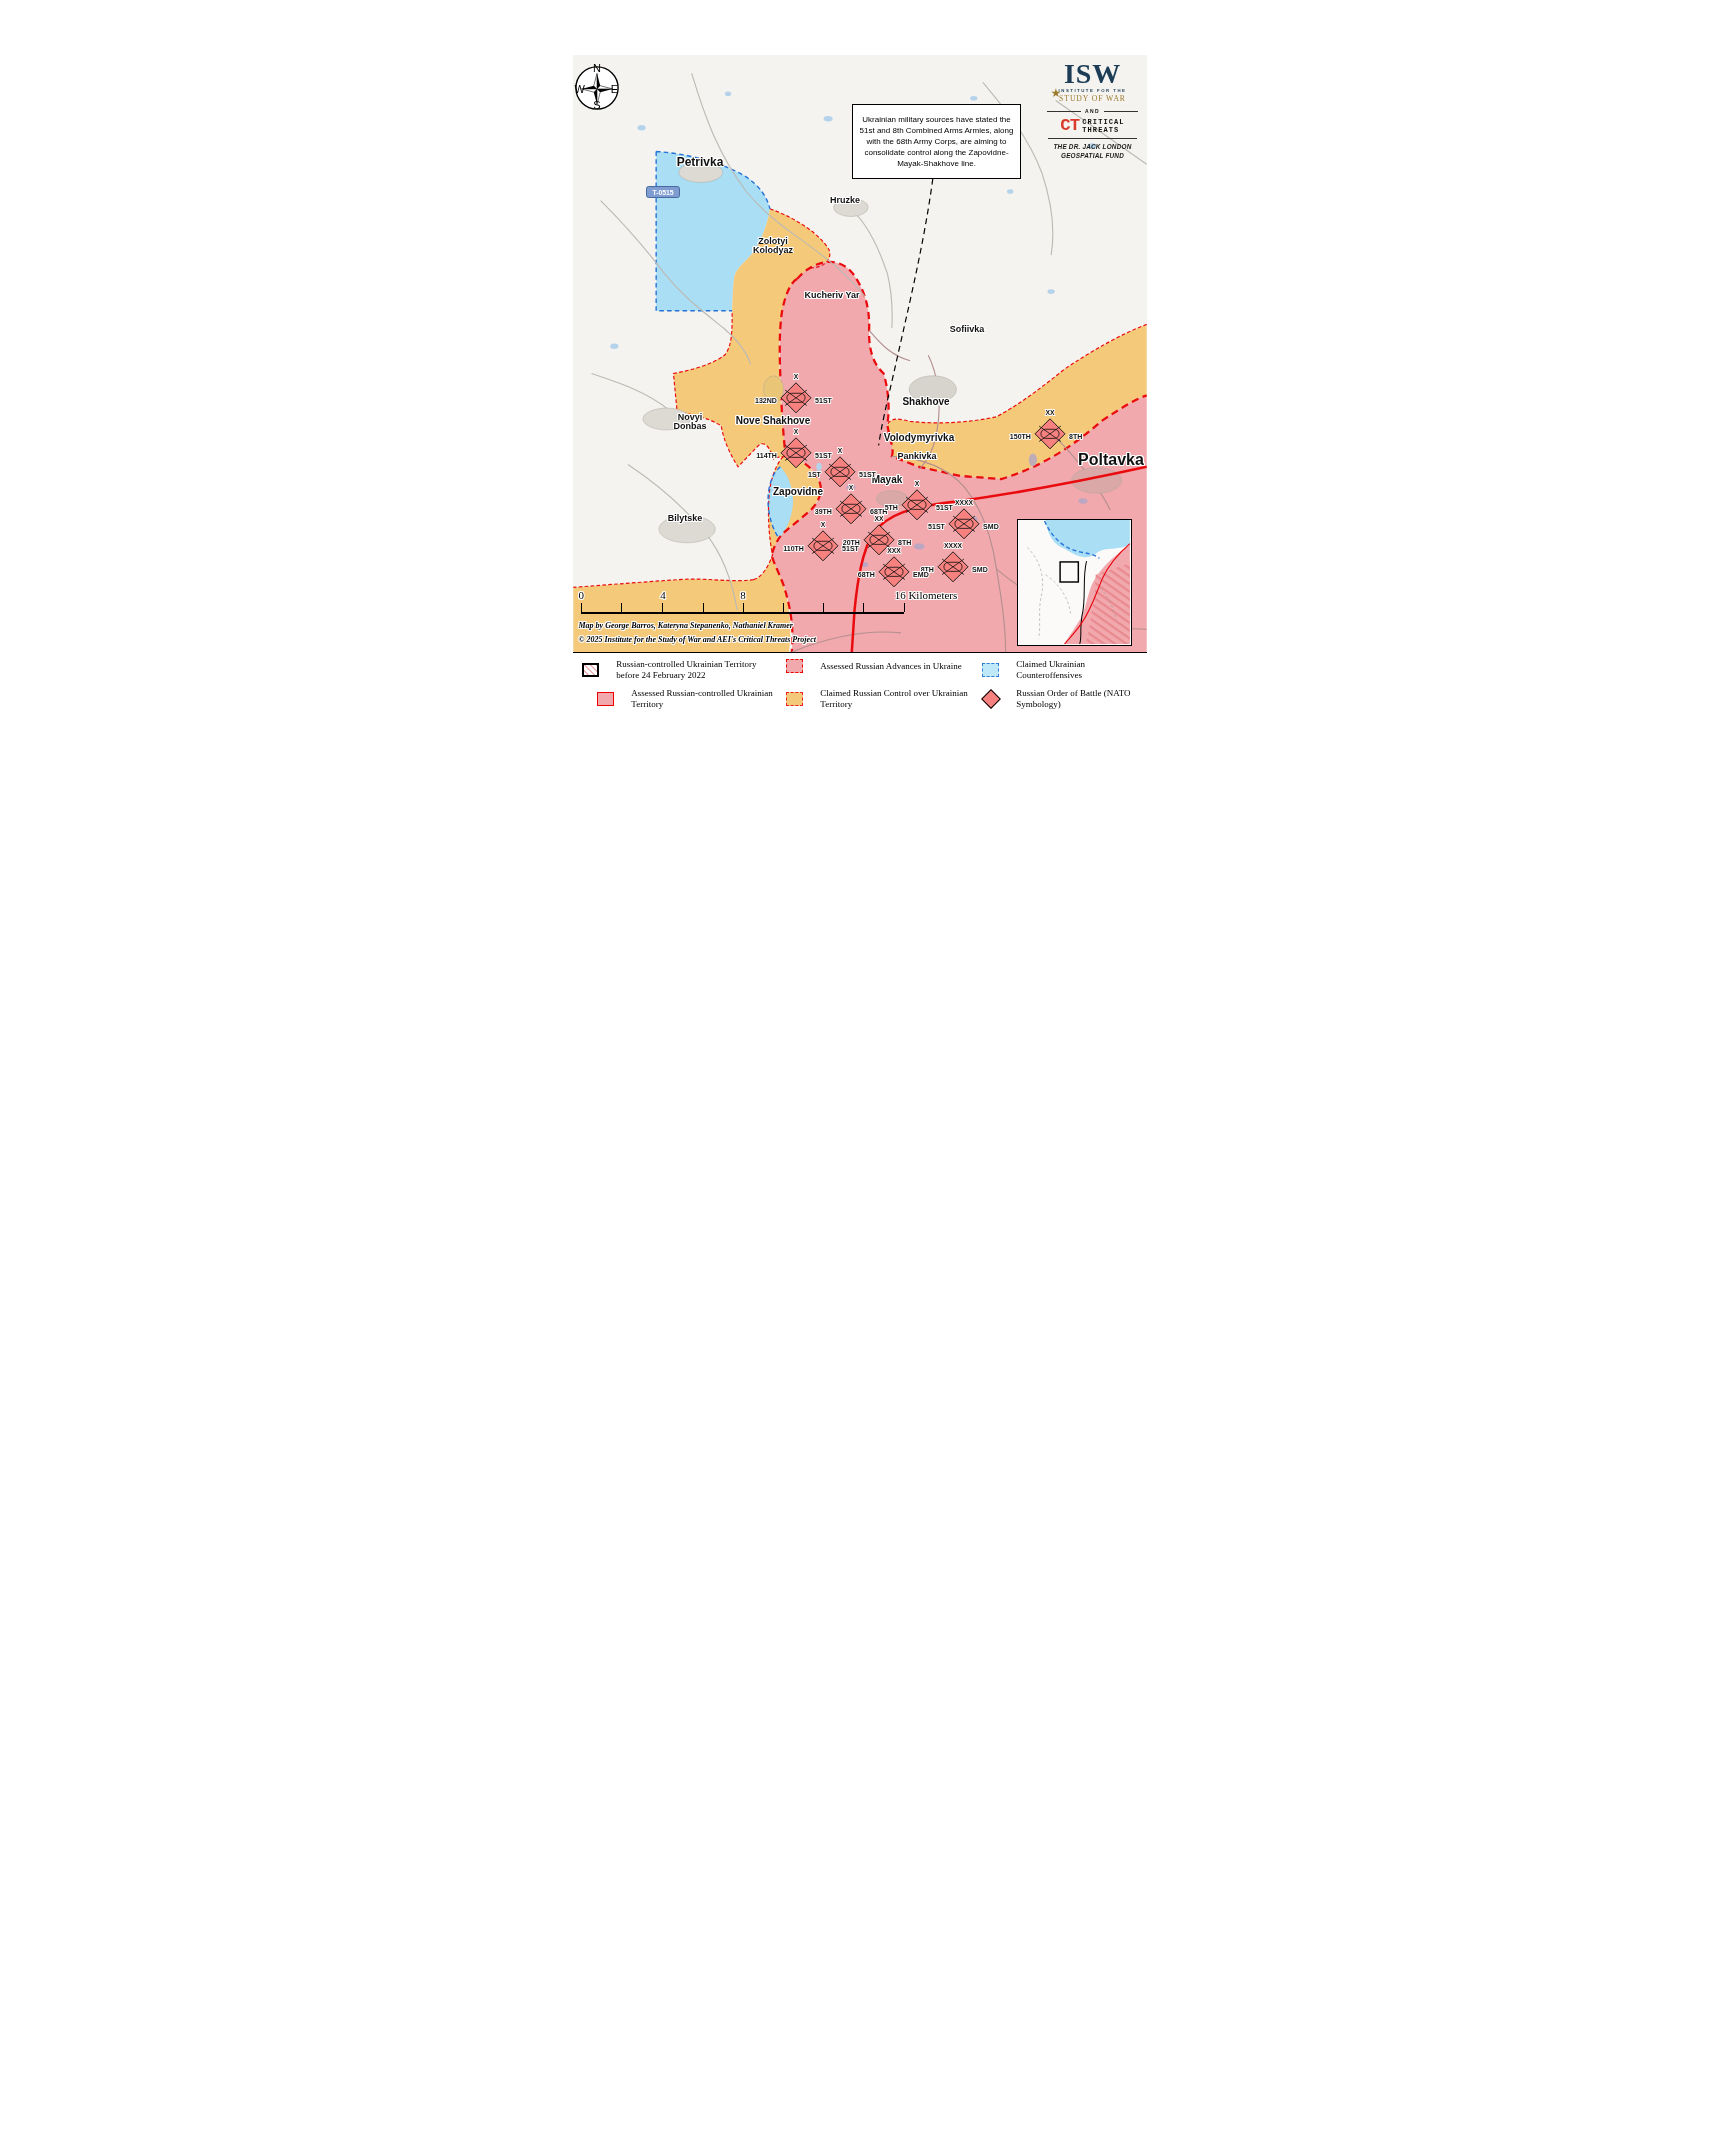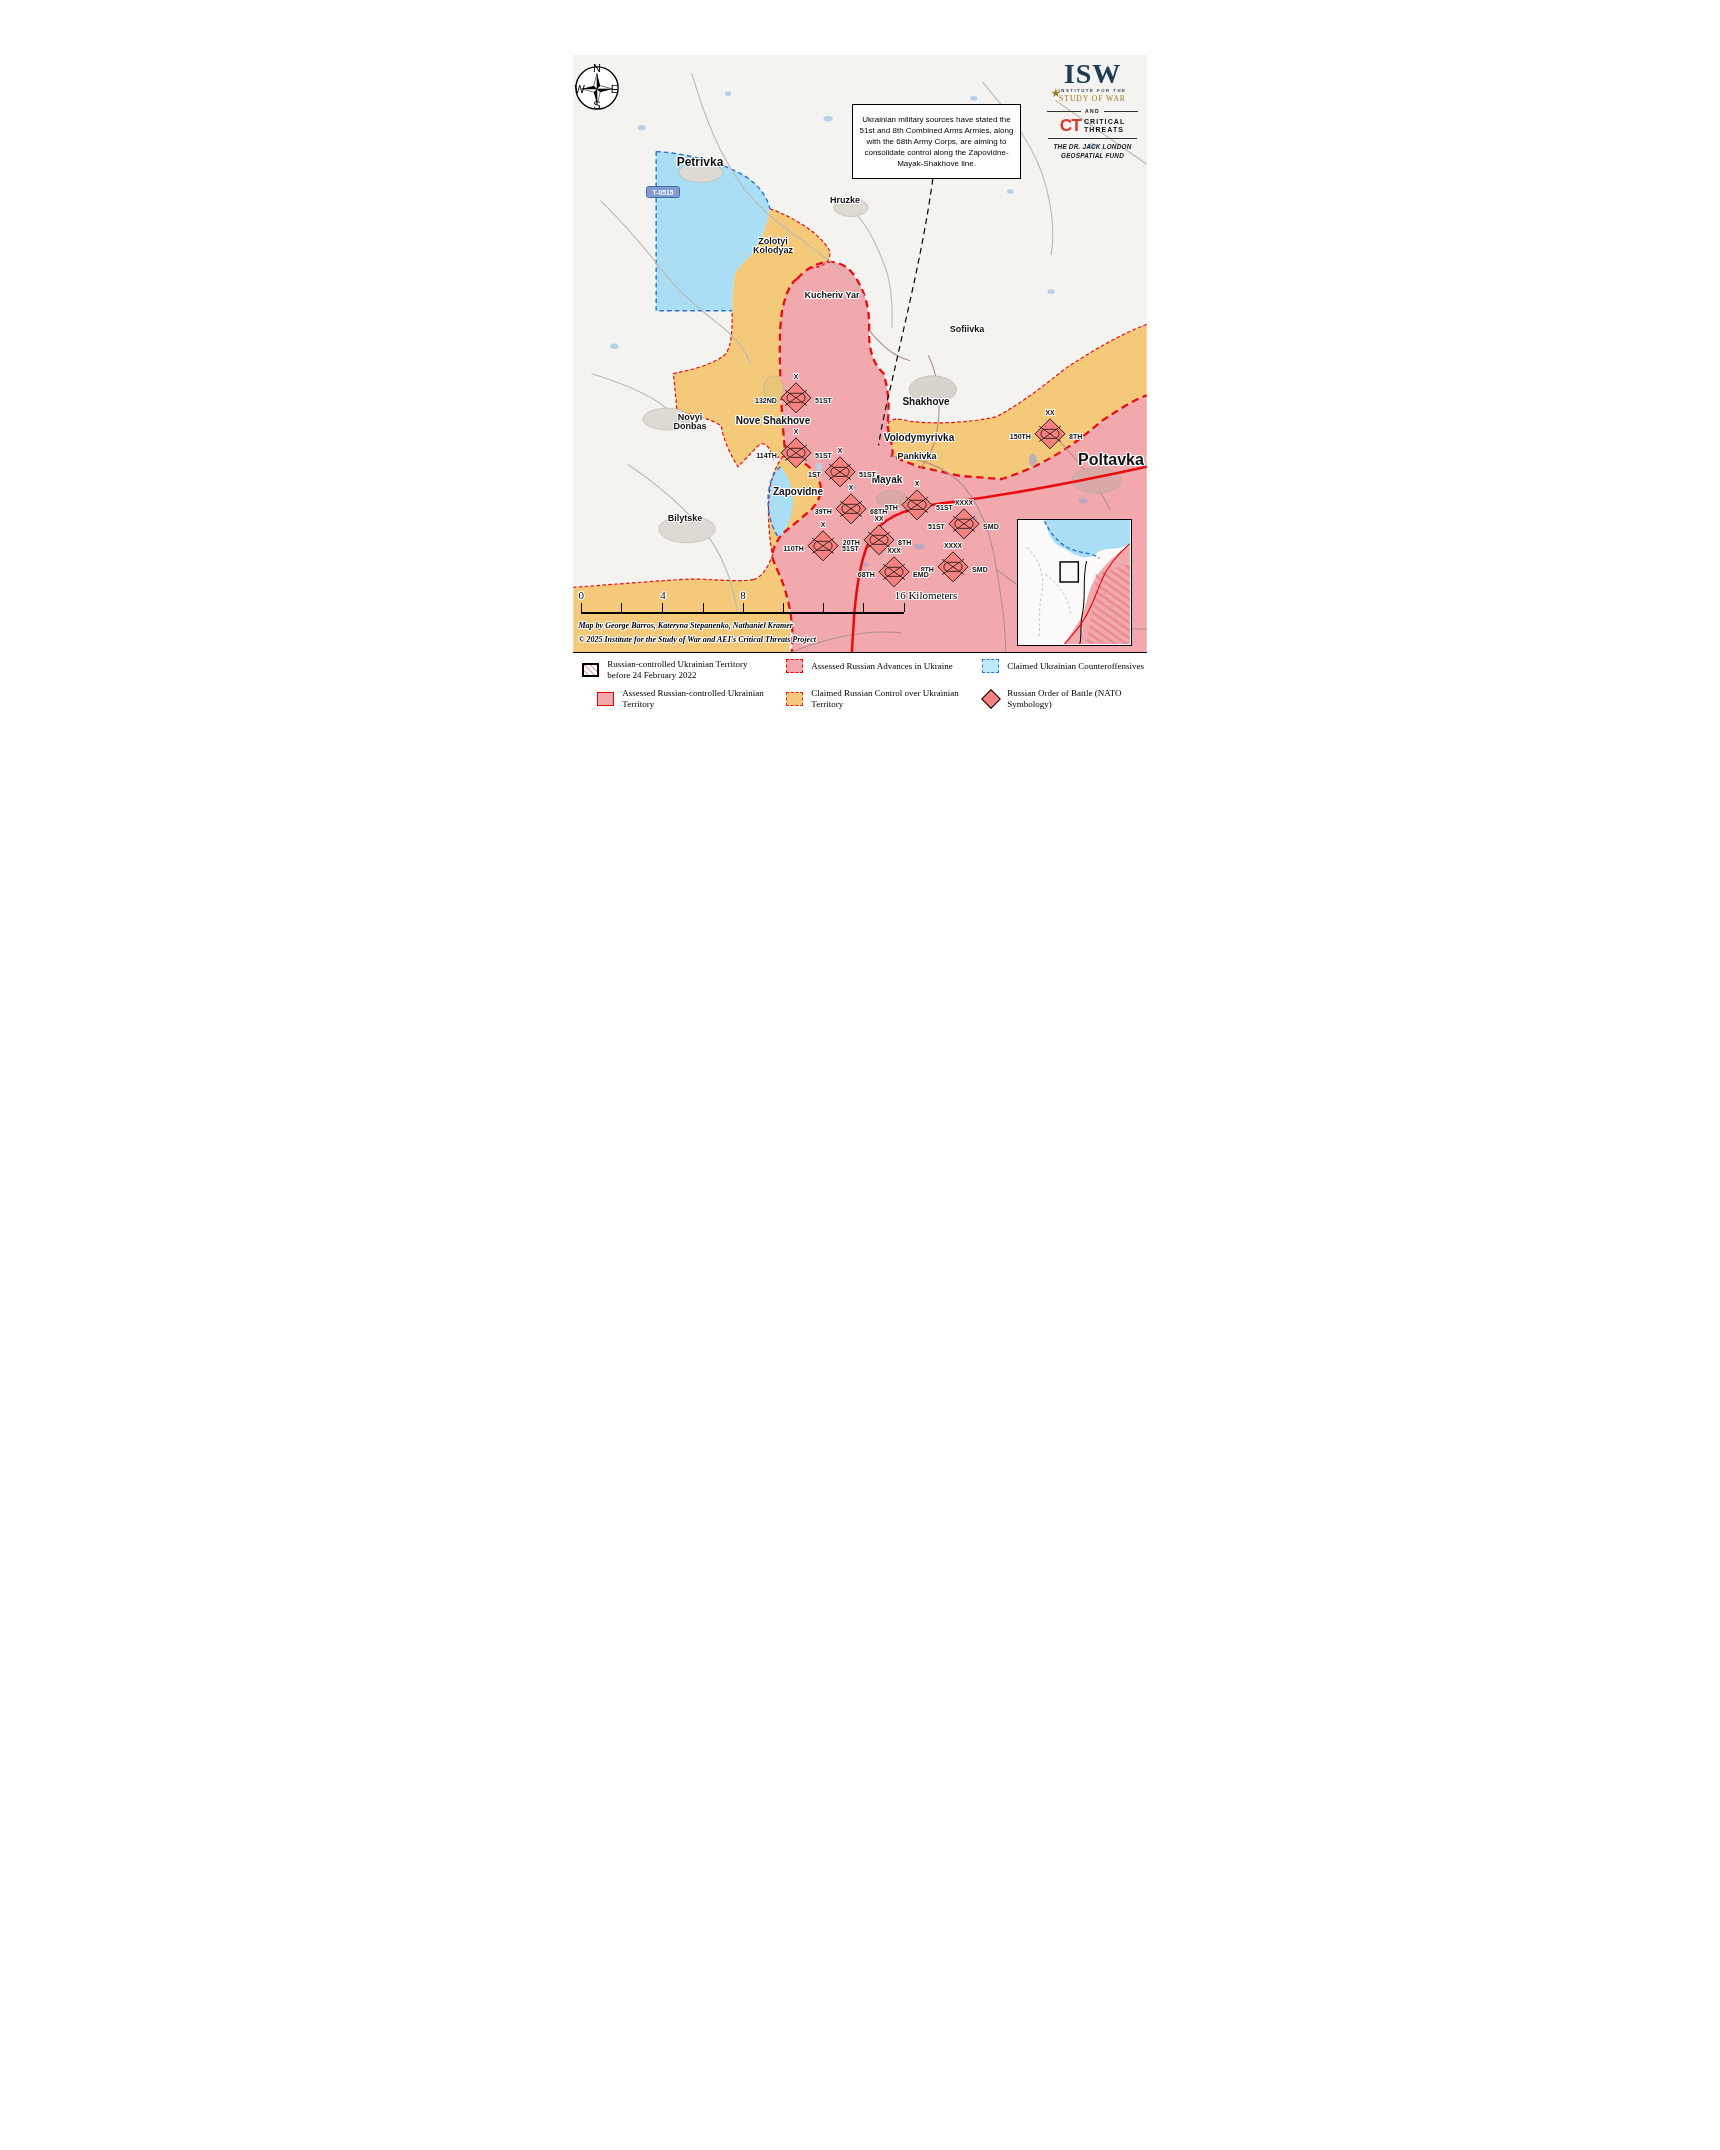--- a/index.html
+++ b/index.html
@@ -34,40 +34,40 @@
              box-sizing:border-box;z-index:20;}
   
   .isw{position:absolute;left:474px;top:4.6px;width:91px;z-index:25;text-align:center;color:#1d3d56;}
   .isw .word{font-family:"Liberation Serif",serif;font-size:28px;line-height:1;font-weight:700;letter-spacing:0.9px;position:relative;}
   .isw .star{position:absolute;left:3.6px;top:26.4px;font-size:12px;color:#9c7b2d;}
   .isw .inst{font-size:4.3px;font-weight:700;letter-spacing:1.5px;margin-top:0.9px;}
   .isw .study{font-family:"Liberation Serif",serif;font-size:7.7px;letter-spacing:0.9px;color:#9c7b2d;margin-top:0.9px;}
   .isw .androw{display:flex;align-items:center;justify-content:center;gap:3.6px;margin:4.6px 0 3.6px 0;}
   .isw .androw .ln{flex:1;height:0.5px;background:#333;}
   .isw .androw .and{font-size:5px;font-weight:700;letter-spacing:1.4px;color:#111;}
-  .isw .ctrow{display:flex;align-items:center;justify-content:center;gap:3px;}
+  .isw .ctrow{display:flex;align-items:center;justify-content:center;gap:3px;font-family:Liberation Mono, monospace;}
   .isw .ct{color:#d93a2b;font-size:17.3px;font-weight:800;letter-spacing:-0.9px;line-height:0.9;}
   .isw .ctxt{text-align:left;color:#111;font-weight:700;font-size:7px;letter-spacing:1.1px;line-height:1.15;}
   .isw .rule{height:0.5px;background:#333;margin:4.6px 0.9px;}
   .isw .fund{font-style:italic;font-weight:800;font-size:6.4px;color:#1b1b1b;letter-spacing:0.2px;line-height:1.3;}
   
   .inset{position:absolute;left:444px;top:464px;width:115px;height:127px;border:1.8px solid #000;background:#fbfaf8;
          box-sizing:border-box;z-index:22;}
   
   .scalebar{position:absolute;left:0;top:0;z-index:24;}
   .scalebar .bar{position:absolute;background:#000;}
   .scalebar .tick{position:absolute;width:1.4px;background:#000;}
   .scalebar .slabel{position:absolute;transform:translate(-50%,-100%);font-family:"Liberation Serif",serif;
                     font-size:11px;color:#000;white-space:nowrap;}
   .credits{position:absolute;left:5.5px;top:564px;z-index:24;font-family:"Liberation Serif",serif;
            font-style:italic;font-weight:700;font-size:8px;color:#000;line-height:1.75;}
   
   .legend{position:absolute;left:0;top:652px;width:574px;height:65px;background:#fff;border-top:1.8px solid #000;
           box-sizing:border-box;}
-  .legend-item{position:absolute;display:flex;align-items:center;gap:8px;}
+  .legend-item{position:absolute;display:flex;align-items:center;gap:17px;}
   .legend-item .txt{font-family:"Liberation Serif",serif;font-size:9px;color:#000;line-height:1.2;}
   .sw{width:17.3px;height:13.7px;box-sizing:border-box;flex:0 0 auto;}
   .sw.prewar{border:2.3px solid #000;background:repeating-linear-gradient(45deg,#ffffff 0 2.7px,#f3b3b8 2.7px 4.1px);}
   .sw.assessed{border:1.8px solid #ee0000;background:#f1a9ad;}
   .sw.advances{border:1.8px dashed #ee0000;background:#f1a9ad;}
   .sw.claimed{border:1.4px dashed #e62222;background:#f5c97a;}
   .sw.counter{border:1.4px dashed #2b7fd8;background:#bfe9f9;}
   .sw.oob{border:none;background:transparent;position:relative;}
   .sw.oob::before{content:"";position:absolute;left:2.3px;top:0.5px;width:12px;height:12px;background:#f6817f;
                   border:1.1px solid #000;transform:rotate(45deg);}

